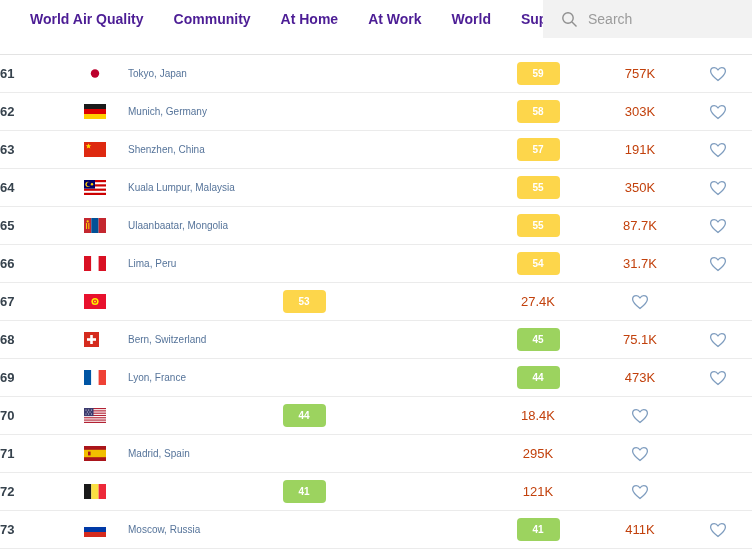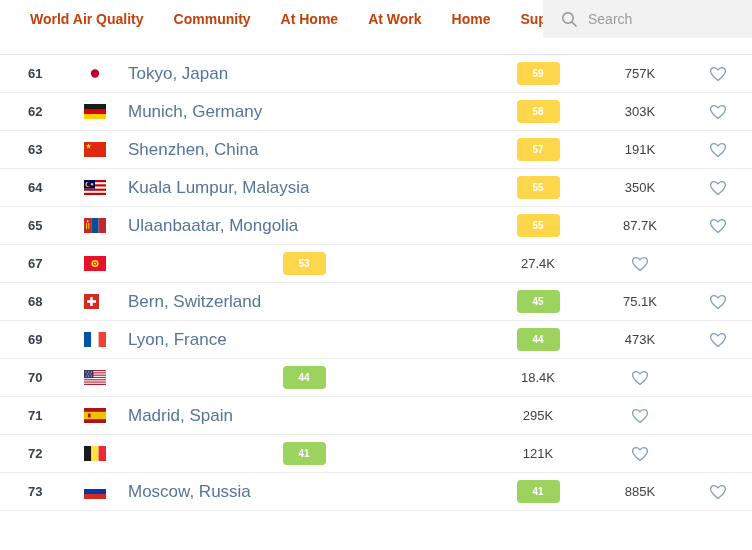--- a/index.html
+++ b/index.html
@@ -2,59 +2,59 @@
 <html style="--aqi_moderate: #fdd64b; --aqi_good: #9cd35f; --heart: #7f9dbf;"><head>
 <meta charset="utf-8">
 <style>
   * { margin:0; padding:0; box-sizing:border-box; }
   html,body { width:752px; height:550px; background:#ffffff; overflow:hidden;
     font-family:"Liberation Sans", sans-serif; }
 
   
   .topbar { position:relative; width:752px; height:54px; background:#fff; }
   .nav-items { display:flex; align-items:center; gap:30px; padding-left:30px; height:38px; }
-  .nav-item { font-size:14px; font-weight:600; color:#c2410c; cursor:pointer; white-space:nowrap; }
+  .nav-item { font-size:14px; font-weight:600; color:#4c1d95; cursor:pointer; white-space:nowrap; }
   .searchbox { position:absolute; top:0; right:0; width:209px; height:38px;
     background:#f2f2f2; display:flex; align-items:center; padding-left:18px; }
   .searchbox svg { flex:0 0 auto; }
   .searchbox input { border:none; outline:none; background:transparent; margin-left:10px;
     font-size:14px; color:#404040; width:150px; font-family:"Liberation Sans", sans-serif; }
   .searchbox input::placeholder { color:#9b9b9b; }
 
   
   .table { width:752px; border-top:1px solid #e3e3e3; }
   .row { display:grid; grid-template-columns:84px 44px 1fr 116px 88px 68px;
     align-items:center; height:38px; border-bottom:1px solid #ebebeb; background:#fff; }
-  .cell-rank  { padding-left:28px; font-size:13px; font-weight:700; color:#36424d; }
+  .cell-rank  { font-size:13px; font-weight:700; color:#36424d; }
   .cell-flag  { display:flex; align-items:center; }
   .cell-flag svg { display:block; }
-  .cell-city  { font-size:17px; color:#56749a; cursor:pointer; }
+  .cell-city  { font-size:10px; color:#56749a; cursor:pointer; }
   .cell-aqi   { display:flex; justify-content:center; }
   .badge { min-width:43px; height:23px; border-radius:4px; display:flex; align-items:center;
     justify-content:center; color:#fff; font-size:10px; font-weight:700; cursor:default; }
   .badge.moderate { background:var(--aqi_moderate,#fdd64b); }
   .badge.good     { background:var(--aqi_good,#9cd35f); }
-  .cell-followers { text-align:center; font-size:13px; color:#404040; }
+  .cell-followers { text-align:center; font-size:13px; color:#c2410c; }
   .cell-heart { display:flex; justify-content:center; }
   .heart-btn { background:none; border:none; cursor:pointer; padding:2px; line-height:0; }
 </style>
 </head>
 <body>
 
 <header class="topbar">
   <nav class="nav-items" id="nav-items">
   <span class="nav-item">World Air Quality</span>
 
   <span class="nav-item">Community</span>
 
   <span class="nav-item">At Home</span>
 
   <span class="nav-item">At Work</span>
 
-  <span class="nav-item">Home</span>
+  <span class="nav-item">World</span>
 
   <span class="nav-item">Support</span>
 </nav>
   <div class="searchbox">
     <svg width="17" height="17" viewBox="0 0 17 17">
       <circle cx="7" cy="7" r="5.2" fill="none" stroke="#8f8f8f" stroke-width="1.4"></circle>
       <line x1="11" y1="11" x2="15.5" y2="15.5" stroke="#8f8f8f" stroke-width="1.4"></line>
     </svg>
     <input type="text" placeholder="Search" style="">
   </div>
@@ -176,20 +176,42 @@
     <span class="cell-followers">87.7K</span>
     <span class="cell-heart">
       <button class="heart-btn">
         <svg width="18" height="16" viewBox="0 0 18 16">
           <path d="M9 14.6 C4.1 10.7 1.6 8 1.6 5.3 C1.6 3.1 3.3 1.6 5.3 1.6 C6.9 1.6 8.2 2.6 9 4 C9.8 2.6 11.1 1.6 12.7 1.6 C14.7 1.6 16.4 3.1 16.4 5.3 C16.4 8 13.9 10.7 9 14.6 Z" fill="none" stroke="var(--heart,#7f9dbf)" stroke-width="1.3" stroke-linejoin="round"></path>
         </svg>
       </button>
     </span>
   </div>
 
+  <div class="row">
+    <span class="cell-rank">66</span>
+    <span class="cell-flag">
+        <svg width="22" height="15" viewBox="0 0 22 15">
+          <rect width="7.3" height="15" fill="#d91023"></rect>
+          <rect x="7.3" width="7.3" height="15" fill="#fff"></rect>
+          <rect x="14.6" width="7.4" height="15" fill="#d91023"></rect>
+        </svg>
+      </span>
+    <span class="cell-city">Lima, Peru</span>
+    <span class="cell-aqi">
+      <span class="badge moderate">54</span>
+    </span>
+    <span class="cell-followers">31.7K</span>
+    <span class="cell-heart">
+      <button class="heart-btn">
+        <svg width="18" height="16" viewBox="0 0 18 16">
+          <path d="M9 14.6 C4.1 10.7 1.6 8 1.6 5.3 C1.6 3.1 3.3 1.6 5.3 1.6 C6.9 1.6 8.2 2.6 9 4 C9.8 2.6 11.1 1.6 12.7 1.6 C14.7 1.6 16.4 3.1 16.4 5.3 C16.4 8 13.9 10.7 9 14.6 Z" fill="none" stroke="var(--heart,#7f9dbf)" stroke-width="1.3" stroke-linejoin="round"></path>
+        </svg>
+      </button>
+    </span>
+  </div>
 
   <div class="row">
     <span class="cell-rank">67</span>
     <span class="cell-flag">
         <svg width="22" height="15" viewBox="0 0 22 15">
           <rect width="22" height="15" fill="#e8112d"></rect>
           <circle cx="11" cy="7.5" r="3.6" fill="#ffef00"></circle>
           <circle cx="11" cy="7.5" r="2" fill="#e8112d"></circle>
           <circle cx="11" cy="7.5" r="1.1" fill="#ffef00"></circle>
         </svg>
@@ -338,21 +360,21 @@
         <svg width="22" height="15" viewBox="0 0 22 15">
           <rect width="22" height="5" fill="#fdfdfd"></rect>
           <rect y="5" width="22" height="5" fill="#0039a6"></rect>
           <rect y="10" width="22" height="5" fill="#d52b1e"></rect>
         </svg>
       </span>
     <span class="cell-city">Moscow, Russia</span>
     <span class="cell-aqi">
       <span class="badge good">41</span>
     </span>
-    <span class="cell-followers">885K</span>
+    <span class="cell-followers">411K</span>
     <span class="cell-heart">
       <button class="heart-btn">
         <svg width="18" height="16" viewBox="0 0 18 16">
           <path d="M9 14.6 C4.1 10.7 1.6 8 1.6 5.3 C1.6 3.1 3.3 1.6 5.3 1.6 C6.9 1.6 8.2 2.6 9 4 C9.8 2.6 11.1 1.6 12.7 1.6 C14.7 1.6 16.4 3.1 16.4 5.3 C16.4 8 13.9 10.7 9 14.6 Z" fill="none" stroke="var(--heart,#7f9dbf)" stroke-width="1.3" stroke-linejoin="round"></path>
         </svg>
       </button>
     </span>
   </div>
 </main>
 

